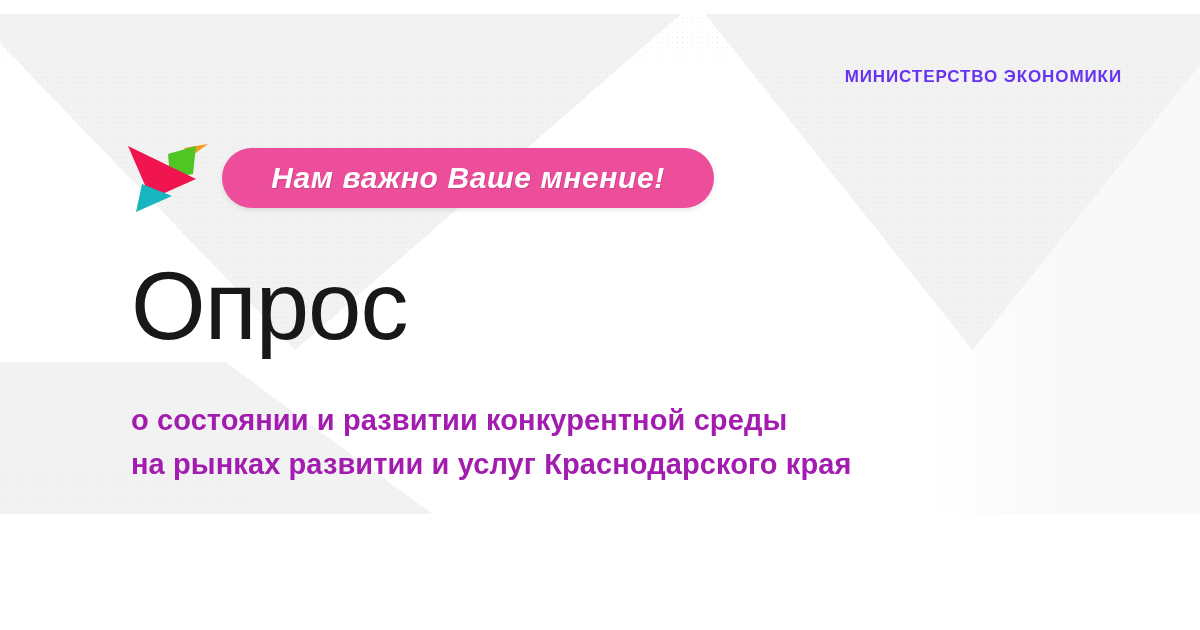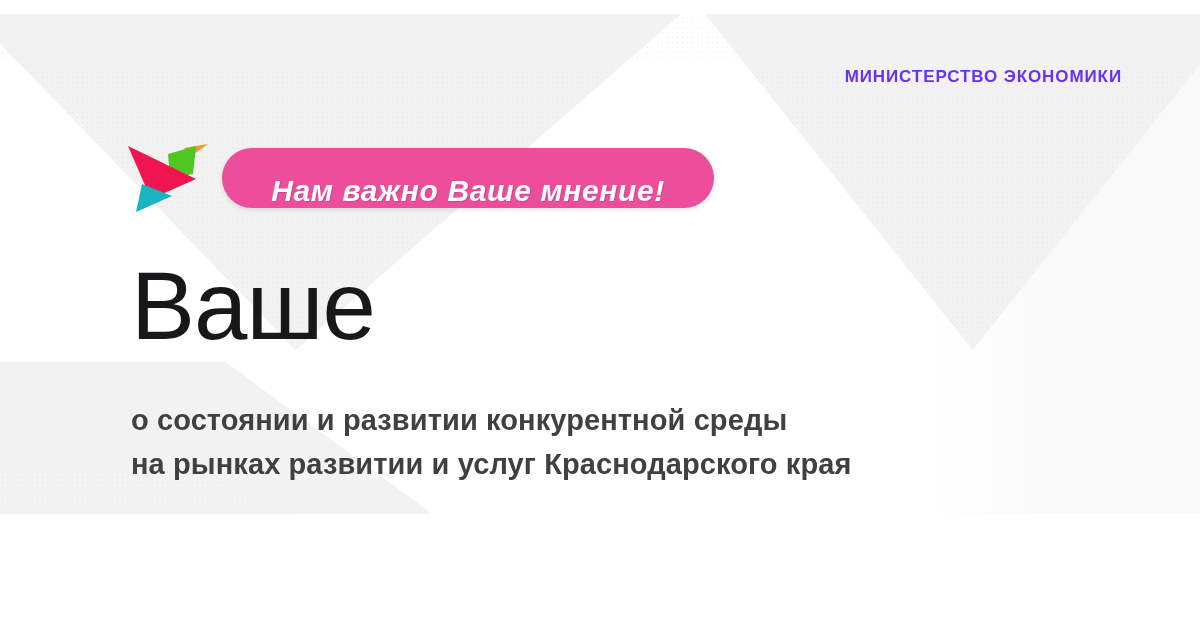--- a/index.html
+++ b/index.html
@@ -117,21 +117,21 @@
   .badge {
     position: absolute;
     left: 222px;
     top: 148px;
     width: 492px;
     height: 60px;
     border-radius: 30px;
     background: #ec4e9c;
     box-shadow: 0 2px 5px rgba(0,0,0,0.10);
     display: flex;
-    align-items: flex-end;
+    align-items: center;
     justify-content: center;
   }
   .badge-text {
     color: #ffffff;
     font-style: italic;
     font-weight: bold;
     font-size: 30px;
     letter-spacing: 0.6px;
     white-space: nowrap;
     text-shadow: 1px 1px 0 rgba(0,0,0,0.12);
@@ -148,21 +148,21 @@
     line-height: 96px;
     letter-spacing: -1px;
     white-space: nowrap;
   }
 
   
   .subtitle {
     position: absolute;
     left: 131px;
     top: 398px;
-    color: #404040;
+    color: #a21caf;
     font-size: 29px;
     font-weight: bold;
     line-height: 44px;
     letter-spacing: 0.1px;
     white-space: nowrap;
   }
   .subtitle .line { display: block; }
 </style>
 </head>
 <body>
@@ -193,20 +193,20 @@
       <polygon points="4,8 72,41 27,61" fill="#f0144f"></polygon>
 
       <polygon points="18,46 48,58 12,74" fill="#17b5bf"></polygon>
     </svg>
   </div>
 
   <div class="badge">
     <span class="badge-text">Нам важно Ваше мнение!</span>
   </div>
 
-  <div class="headline">Ваше</div>
+  <div class="headline">Опрос</div>
 
   <div class="subtitle">
     <span class="line">о состоянии и развитии конкурентной среды</span>
     <span class="line">на рынках развитии и услуг Краснодарского края</span>
   </div>
 
 </div>
 
 </body></html>

